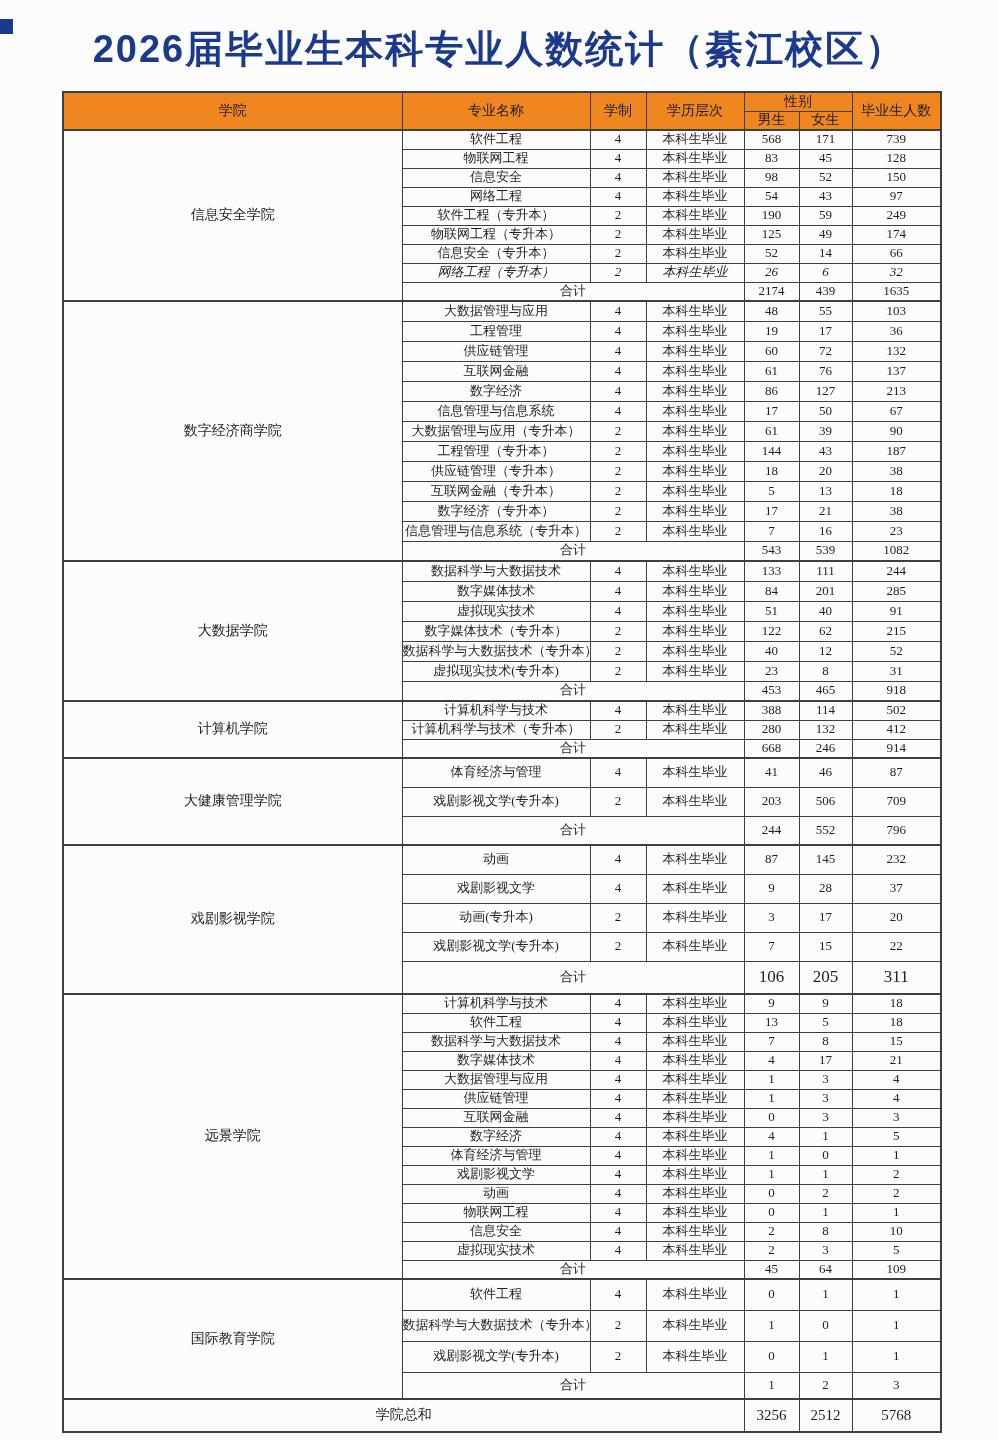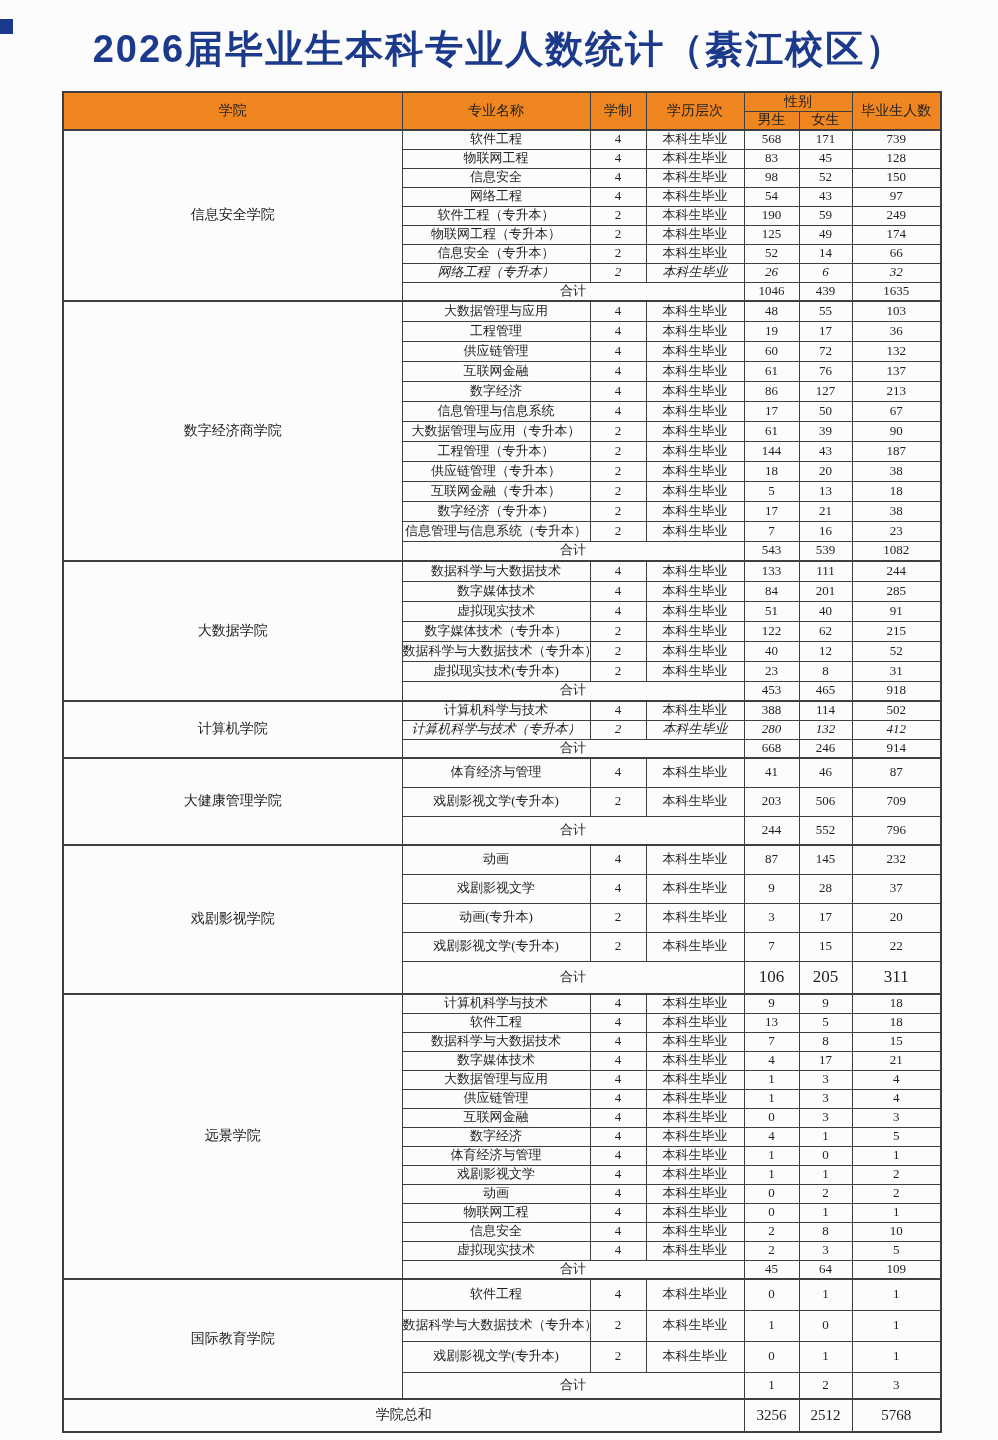--- a/index.html
+++ b/index.html
@@ -156,21 +156,21 @@
       <tr style="height: 19px; font-style: italic;">
         <td class="major">网络工程（专升本）</td>
         <td class="num">2</td>
         <td class="level">本科生毕业</td>
         <td class="num">26</td>
         <td class="num">6</td>
         <td class="num">32</td>
       </tr>
       <tr style="height: 19px;">
         <td class="subtotal-label" colspan="3">合计</td>
-        <td class="num">1046</td>
+        <td class="num">2174</td>
         <td class="num">439</td>
         <td class="num">1635</td>
       </tr>
       <tr class="section-start" style="height: 20px;">
         <td class="college" rowspan="13">数字经济商学院</td>
         <td class="major">大数据管理与应用</td>
         <td class="num">4</td>
         <td class="level">本科生毕业</td>
         <td class="num">48</td>
         <td class="num">55</td>
@@ -327,21 +327,21 @@
       </tr>
       <tr class="section-start" style="height: 19px;">
         <td class="college" rowspan="3">计算机学院</td>
         <td class="major">计算机科学与技术</td>
         <td class="num">4</td>
         <td class="level">本科生毕业</td>
         <td class="num">388</td>
         <td class="num">114</td>
         <td class="num">502</td>
       </tr>
-      <tr style="height: 19px; font-style: italic;">
+      <tr style="height: 19px;">
         <td class="major">计算机科学与技术（专升本）</td>
         <td class="num">2</td>
         <td class="level">本科生毕业</td>
         <td class="num">280</td>
         <td class="num">132</td>
         <td class="num">412</td>
       </tr>
       <tr style="height: 19px;">
         <td class="subtotal-label" colspan="3">合计</td>
         <td class="num">668</td>

